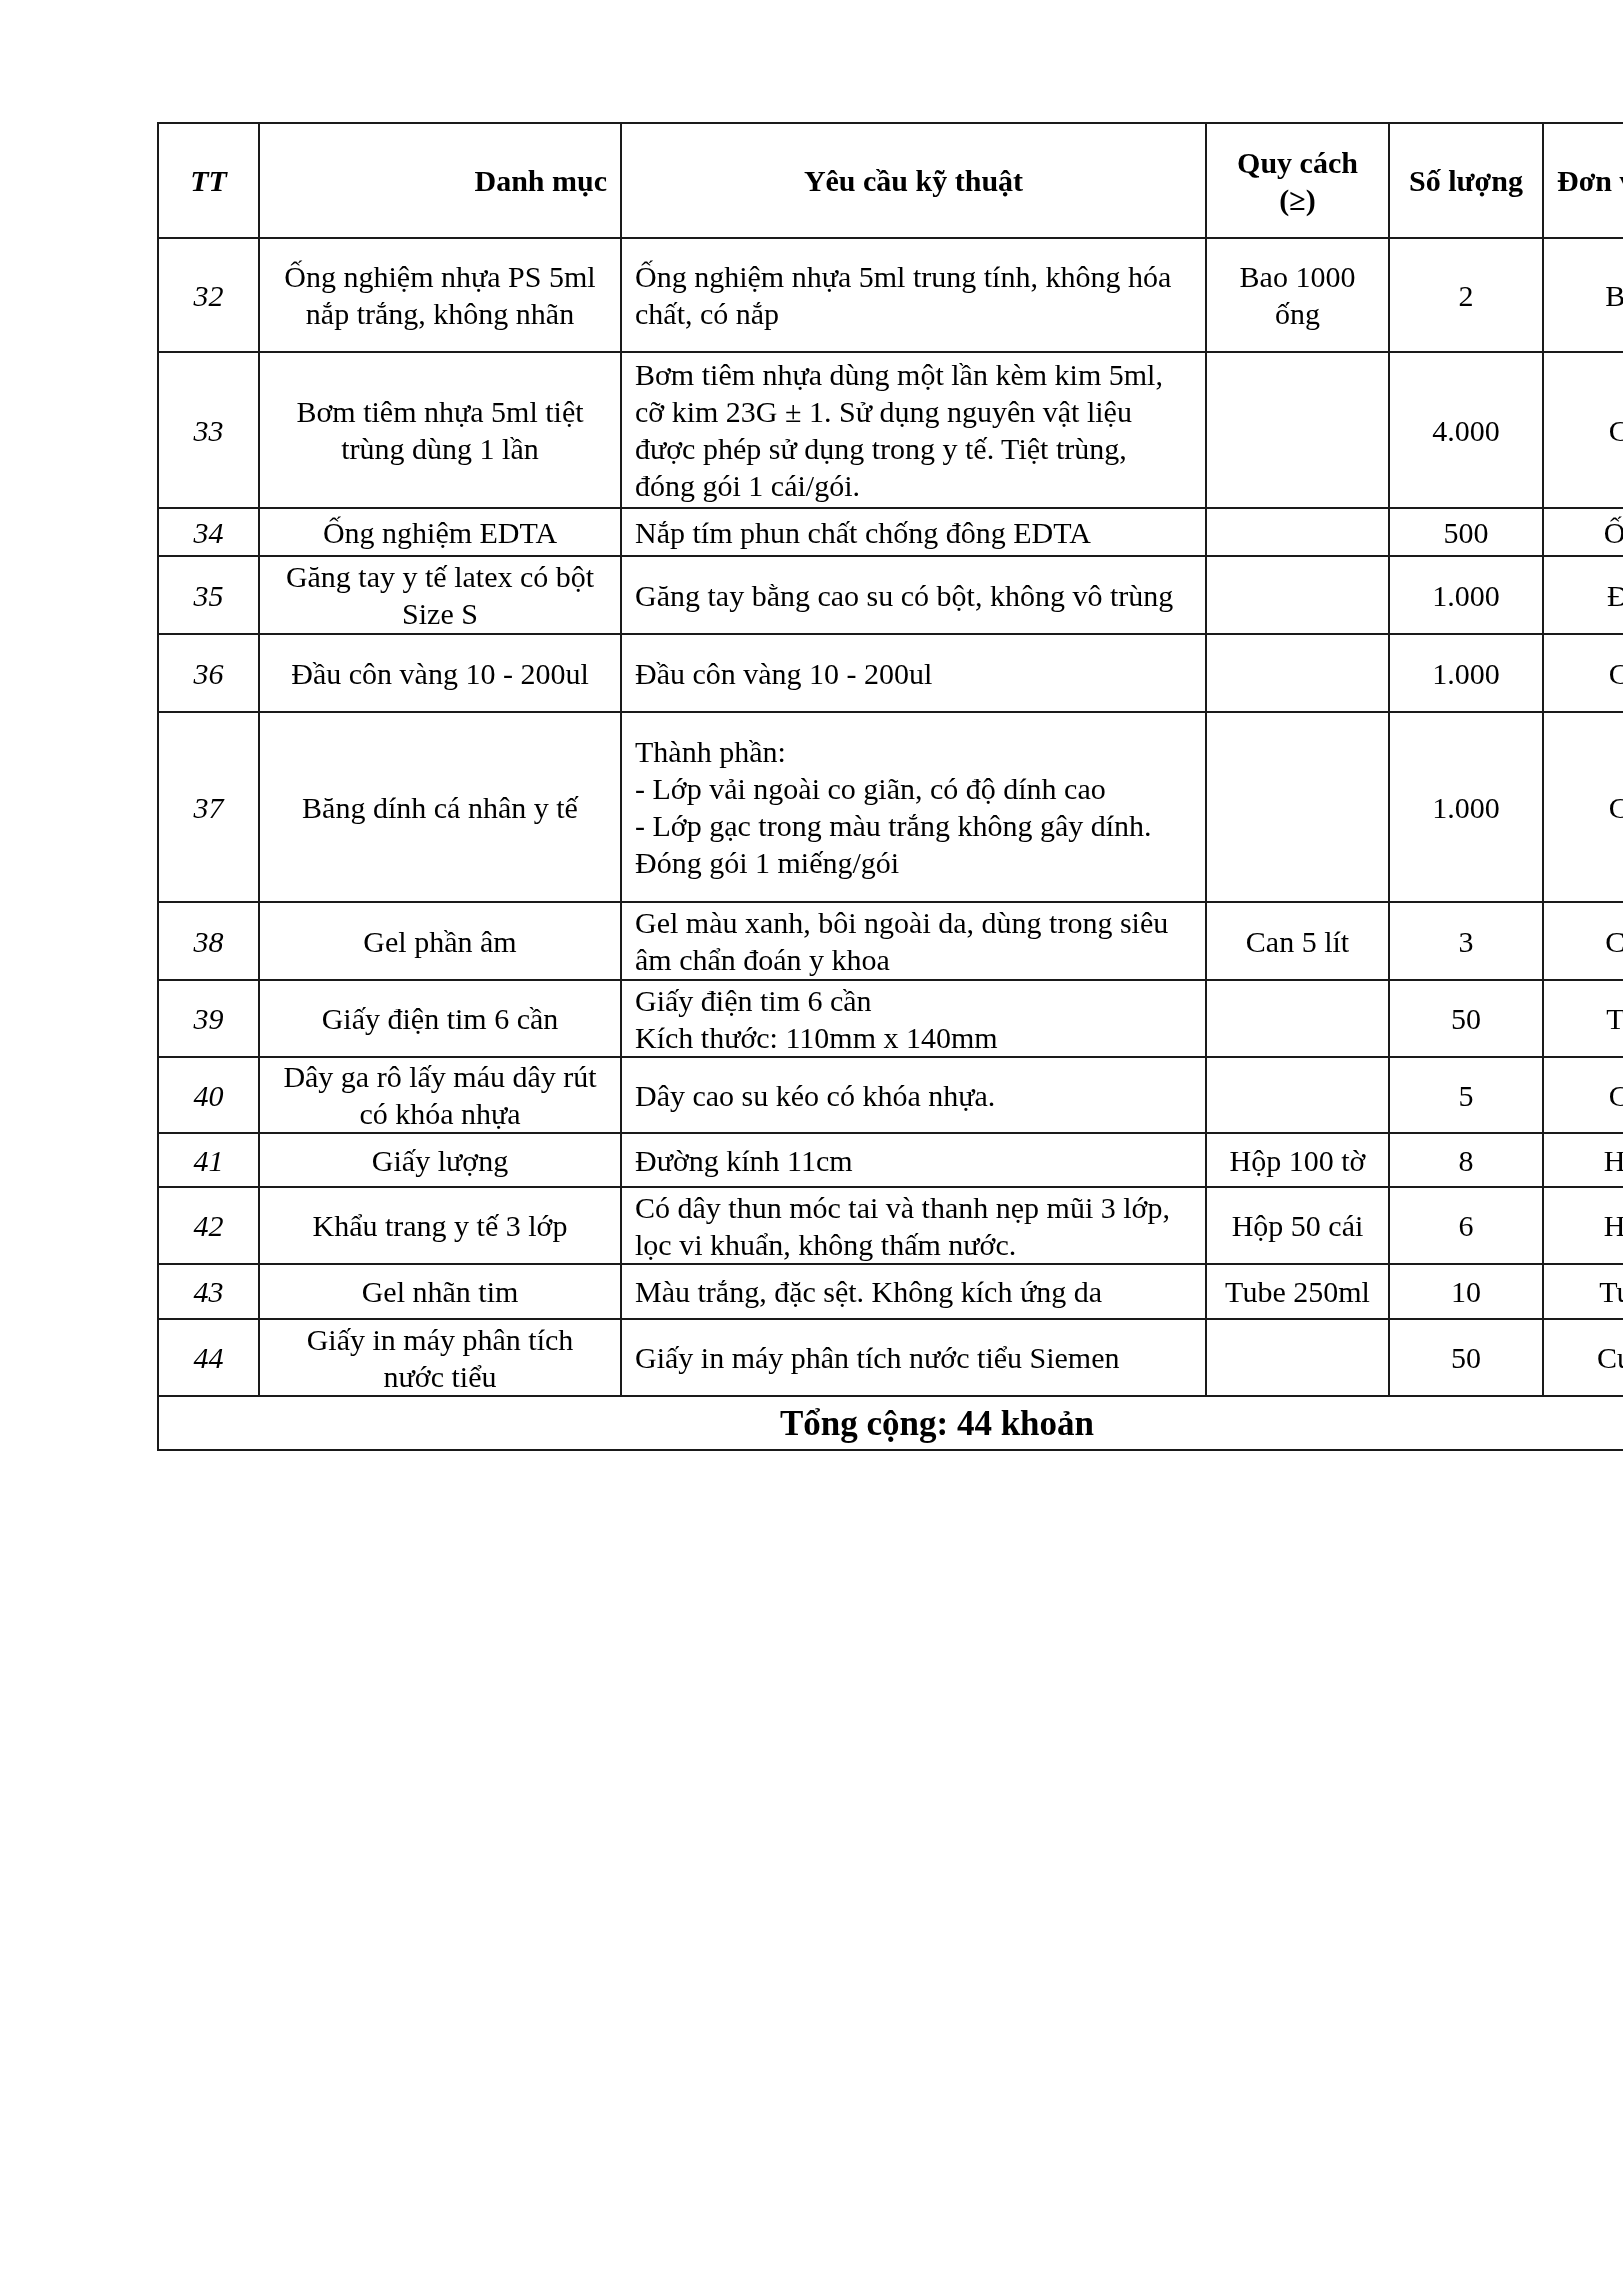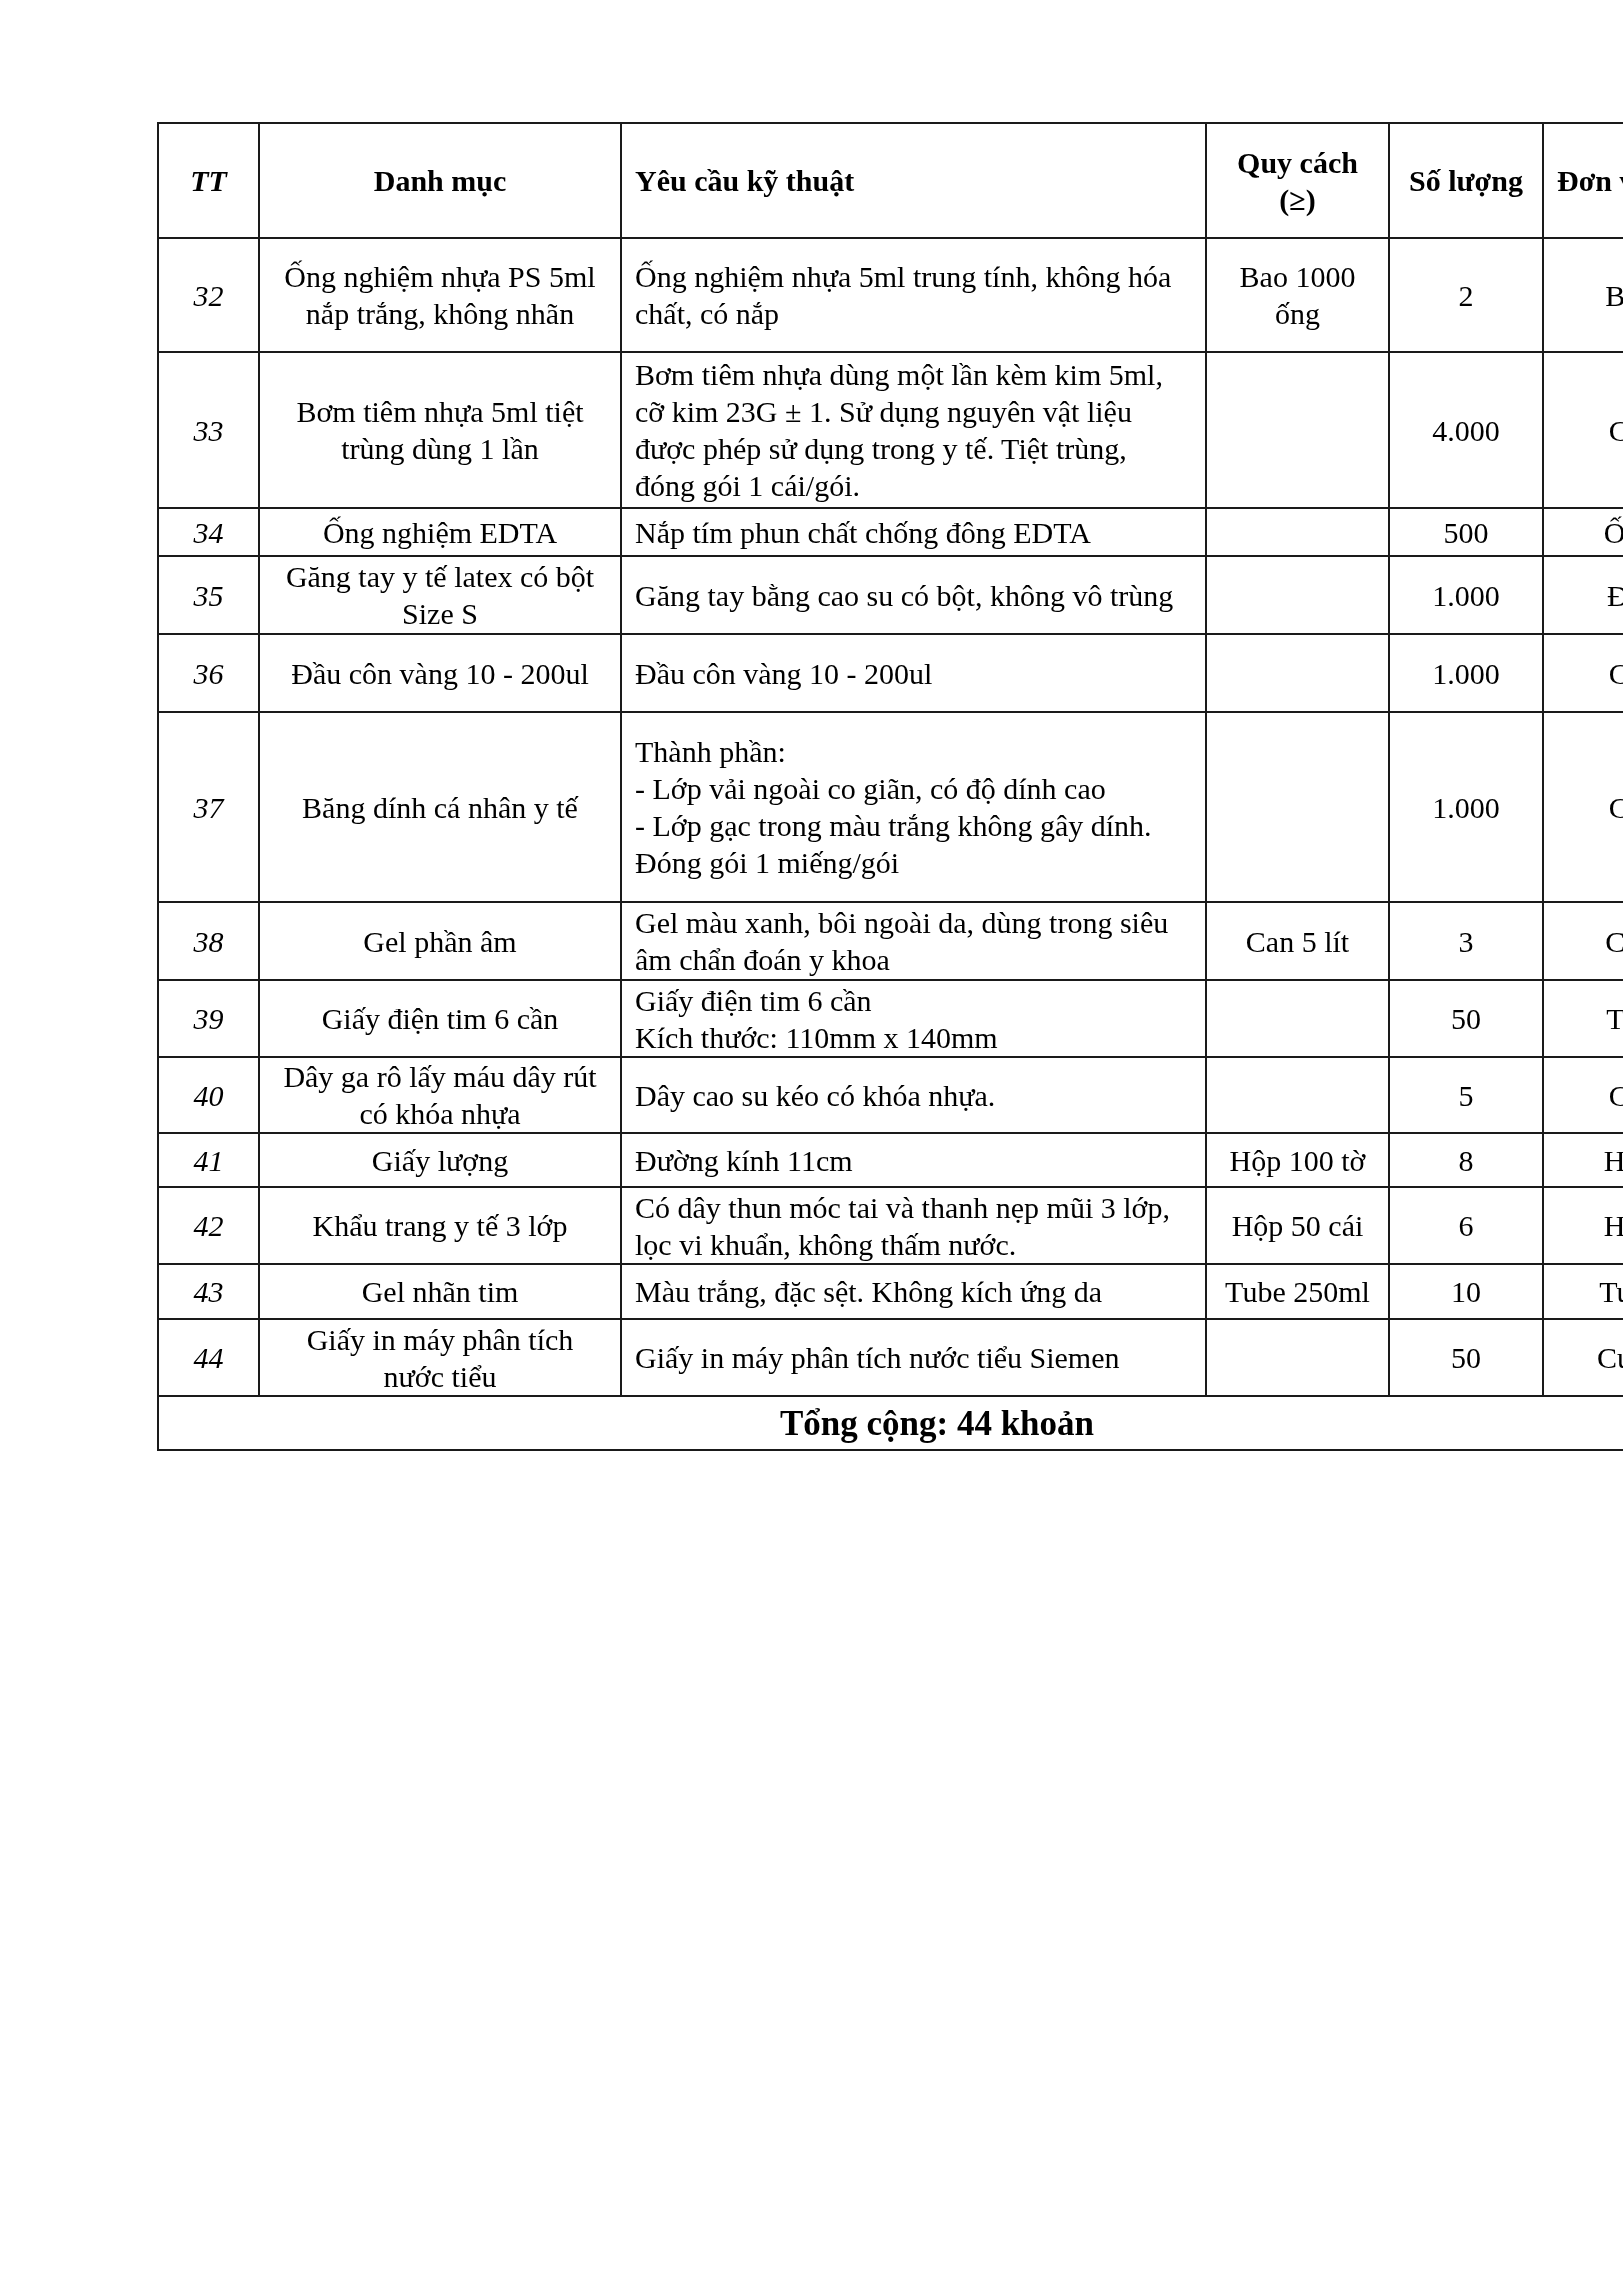--- a/index.html
+++ b/index.html
@@ -28,22 +28,22 @@
     .hdr th { height: 113px; }
     .total-cell { text-align: center; font-weight: bold; font-size: 35px; height: 52px; }
   </style>
 </head>
 <body>
 
 <table id="doc-table">
   <thead>
     <tr class="hdr">
       <th class="c-tt">TT</th>
-      <th class="c-name" style="text-align:center">Danh mục</th>
-      <th class="c-spec" style="text-align:left">Yêu cầu kỹ thuật</th>
+      <th class="c-name" style="text-align:right">Danh mục</th>
+      <th class="c-spec" style="text-align:center">Yêu cầu kỹ thuật</th>
       <th class="c-pack">Quy cách (≥)</th>
       <th class="c-qty">Số lượng</th>
       <th class="c-unit">Đơn vị tính</th>
     </tr>
   </thead>
   <tbody id="rows">
       <tr style="height: 114px;">
         <td class="c-tt">32</td>
         <td class="c-name">Ống nghiệm nhựa PS 5ml nắp trắng, không nhãn</td>
         <td class="c-spec">Ống nghiệm nhựa 5ml trung tính, không hóa chất, có nắp</td>

